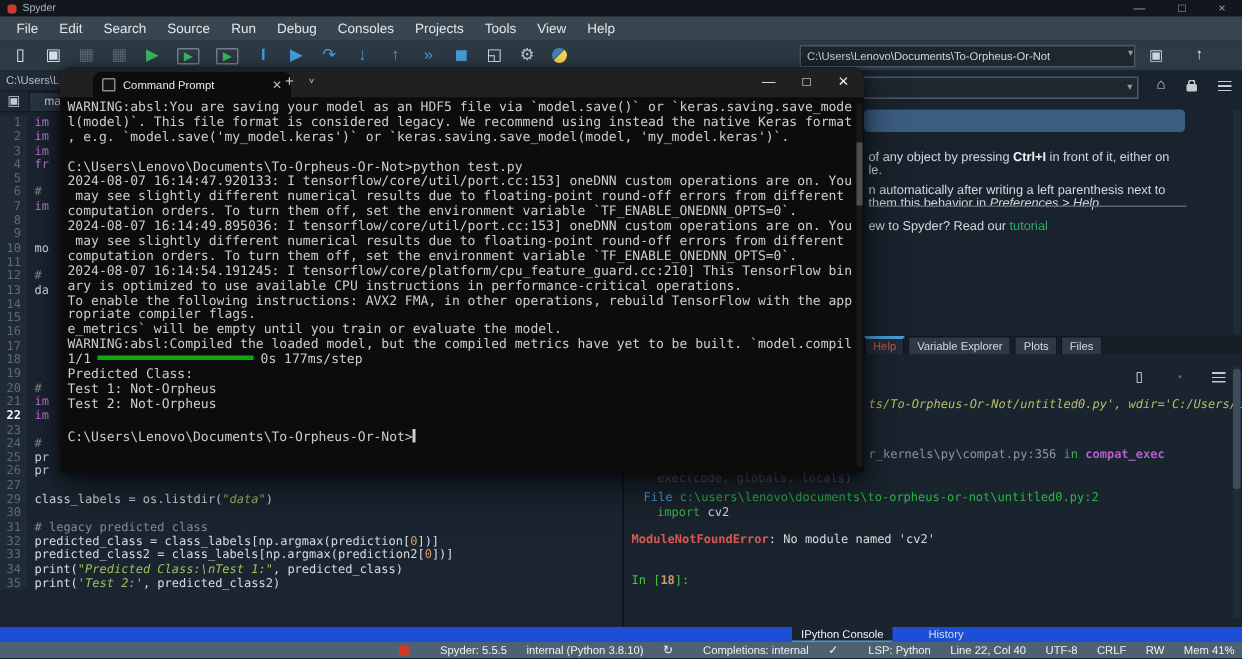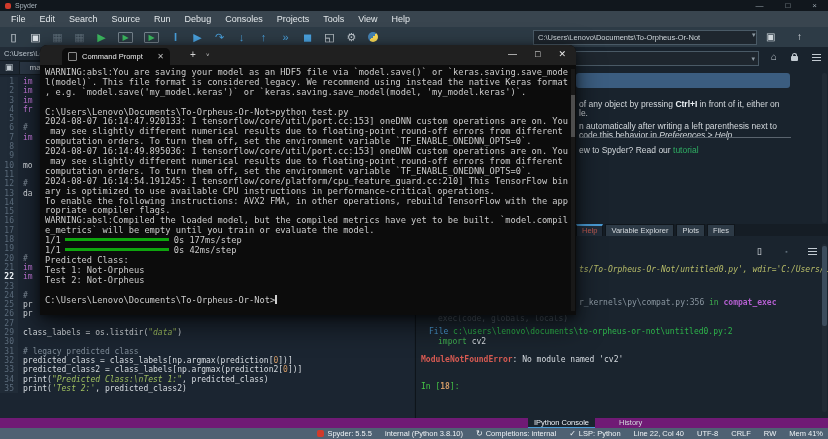--- a/index.html
+++ b/index.html
@@ -67,35 +67,35 @@
 
   
   #console{position:absolute;left:415px;top:236px;width:413px;height:182px;background:#1a242e;border-left:1px solid #0e141a;}
   #console-icons{position:absolute;top:10px;right:12px;display:flex;gap:16px;align-items:center;}
   .cfrag{position:absolute;white-space:pre;font-size:8px;}
   .co{color:#b8bd68;font-style:italic;} .cg{color:#8a96a0;} .cgr{color:#3fae4f;} .cp{color:#b45fd0;font-weight:bold;}
   .cd{color:#55606b;margin-top:28px;} .cb{color:#4a9cd6;} .cpath{color:#2db34a;} .cr{color:#d65a52;font-weight:bold;}
   .cw{color:#d7dce1;} .cin{color:#45c545;} .cnum{color:#d19a66;font-weight:bold;}
 
   
-  #console-tabs{position:absolute;left:0;top:418px;width:828px;height:10px;background:#701a75;text-align:center;}
+  #console-tabs{position:absolute;left:0;top:418px;width:828px;height:10px;background:#1d4ed8;text-align:center;}
   .ctab{position:absolute;font-size:7.5px;line-height:9px;padding:0 6px;color:#d5dade;}
   .ctab.sel{background:#1a242e;border-bottom:2px solid #4a9cd6;color:#eef3f7;}
   #statusbar{position:absolute;left:0;top:428px;width:828px;height:11px;background:#4e6173;
              display:flex;justify-content:flex-end;align-items:center;gap:13px;padding-right:5px;box-sizing:border-box;
              color:#eef2f5;font-size:7.5px;}
-  .sb-item{display:flex;align-items:center;gap:3px;white-space:nowrap;}
+  .sb-item{display:flex;align-items:center;gap:20px;white-space:nowrap;}
   .sb-glyph{font-size:8px;}
   .sb-logo{width:7px;height:7px;border-radius:2px;background:#d03a2b;display:inline-block;}
 
   
   #terminal{position:absolute;left:40px;top:45px;width:536px;height:270px;border-radius:7px 7px 4px 4px;
             box-shadow:0 10px 28px rgba(0,0,0,.6), 0 2px 8px rgba(0,0,0,.5);background:#0c0c0c;}
   #term-titlebar{height:20px;background:#202020;border-radius:7px 7px 0 0;position:relative;}
-  #term-tab{position:absolute;left:22px;bottom:0;width:108px;height:17px;background:#0c0c0c;border-radius:5px 5px 0 0;
+  #term-tab{position:absolute;left:22px;bottom:0;width:132px;height:17px;background:#0c0c0c;border-radius:5px 5px 0 0;
             display:flex;align-items:center;gap:5px;padding:0 6px;box-sizing:border-box;}
   .i-cmd{width:7px;height:7px;background:#141414;border:1px solid #8a8a8a;border-radius:1px;flex:none;}
   #term-tab-label{color:#ececec;font-size:7.5px;white-space:nowrap;overflow:hidden;flex:1;}
   #term-tab-close{color:#bdbdbd;font-size:8px;}
   #term-newtab{position:absolute;left:150px;top:5px;color:#d6d6d6;font-size:10px;line-height:10px;}
   #term-tabmenu{position:absolute;left:166px;top:7px;color:#d6d6d6;font-size:6px;}
   #term-controls{position:absolute;right:10px;top:4px;display:flex;gap:18px;color:#ececec;font-size:9px;line-height:11px;}
   #term-body{position:absolute;top:20px;left:0;right:0;bottom:0;background:#0c0c0c;overflow:hidden;
              padding:3px 0 0 5px;font-size:8.7px;line-height:9.9px;color:#cccccc;}
   .tline{height:9.9px;white-space:pre;}
@@ -208,21 +208,21 @@
     <div id="help-icons">
       <span id="home-ic">⌂</span>
       <span class="i-lock"></span>
       <span class="i-menu"></span>
     </div>
     <div id="usage-box"></div>
     <div id="help-content">
         <div class="hfrag" style="top: 52px;"><span class="hn">of any object by pressing </span><span class="hb">Ctrl+I</span><span class="hn"> in front of it, either on</span></div>
         <div class="hfrag" style="top: 61px;"><span class="hn">le.</span></div>
         <div class="hfrag" style="top: 74px;"><span class="hn">n automatically after writing a left parenthesis next to</span></div>
-        <div class="hfrag" style="top: 83px;"><span class="hn">code this behavior in </span><span class="hi">Preferences &gt; Help</span><span class="hn">.</span></div>
+        <div class="hfrag" style="top: 83px;"><span class="hn">them this behavior in </span><span class="hi">Preferences &gt; Help</span><span class="hn">.</span></div>
         <div class="hfrag" style="top: 98px;"><span class="hn">ew to Spyder? Read our </span><span class="hl">tutorial</span></div>
       </div>
     <div id="help-divider"></div>
     <div class="vscroll" style="top:26px;height:150px;"></div>
   </div>
 
   <div id="right-tabs">
       <span class="ptab sel">Help</span>
       <span class="ptab">Variable Explorer</span>
       <span class="ptab">Plots</span>
@@ -310,24 +310,23 @@
         <div class="tline"><span>2024-08-07 16:14:47.920133: I tensorflow/core/util/port.cc:153] oneDNN custom operations are on. You</span></div>
         <div class="tline"><span> may see slightly different numerical results due to floating-point round-off errors from different</span></div>
         <div class="tline"><span>computation orders. To turn them off, set the environment variable `TF_ENABLE_ONEDNN_OPTS=0`.</span></div>
         <div class="tline"><span>2024-08-07 16:14:49.895036: I tensorflow/core/util/port.cc:153] oneDNN custom operations are on. You</span></div>
         <div class="tline"><span> may see slightly different numerical results due to floating-point round-off errors from different</span></div>
         <div class="tline"><span>computation orders. To turn them off, set the environment variable `TF_ENABLE_ONEDNN_OPTS=0`.</span></div>
         <div class="tline"><span>2024-08-07 16:14:54.191245: I tensorflow/core/platform/cpu_feature_guard.cc:210] This TensorFlow bin</span></div>
         <div class="tline"><span>ary is optimized to use available CPU instructions in performance-critical operations.</span></div>
         <div class="tline"><span>To enable the following instructions: AVX2 FMA, in other operations, rebuild TensorFlow with the app</span></div>
         <div class="tline"><span>ropriate compiler flags.</span></div>
+        <div class="tline"><span>e_metrics` will be empty until you train or evaluate the model.</span></div>
         <div class="tline"><span>WARNING:absl:Compiled the loaded model, but the compiled metrics have yet to be built. `model.compil</span></div>
-        <div class="tline"><span>e_metrics` will be empty until you train or evaluate the model.</span></div>
         <div class="tline"><span>1/1</span><span class="pbar"></span><span>0s 177ms/step</span></div>
-        <div class="tline"><span>1/1</span><span class="pbar"></span><span>0s 42ms/step</span></div>
         <div class="tline"><span>Predicted Class:</span></div>
         <div class="tline"><span>Test 1: Not-Orpheus</span></div>
         <div class="tline"><span>Test 2: Not-Orpheus</span></div>
         <div class="tline"><span></span></div>
         <div class="tline"><span>C:\Users\Lenovo\Documents\To-Orpheus-Or-Not&gt;</span><span class="tcursor"></span></div>
       </div>
     <div id="term-scroll"></div>
     <div id="term-thumb"></div>
   </div>
 

